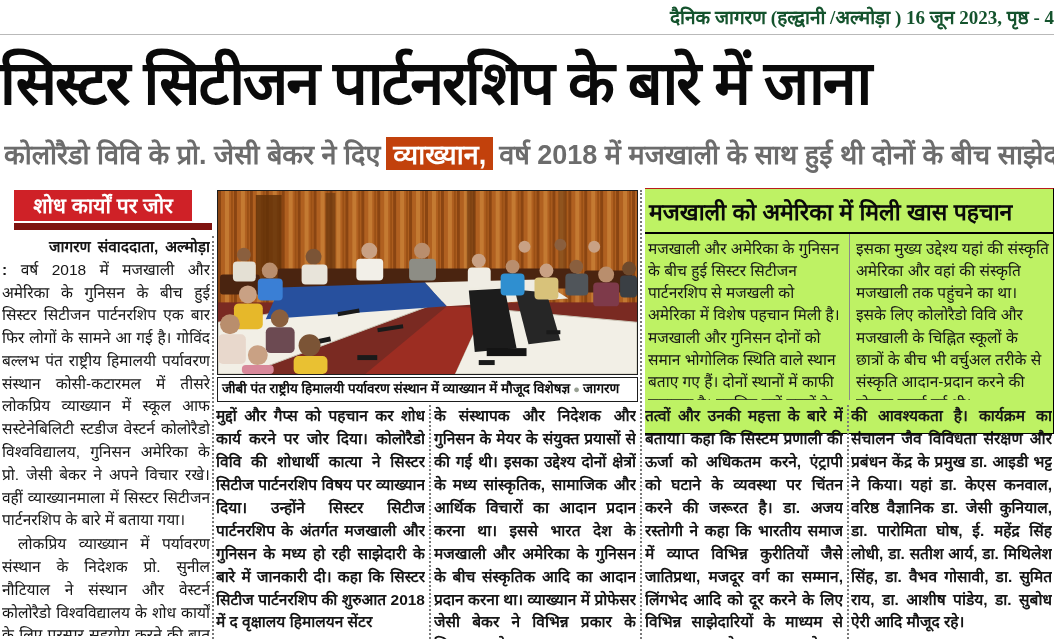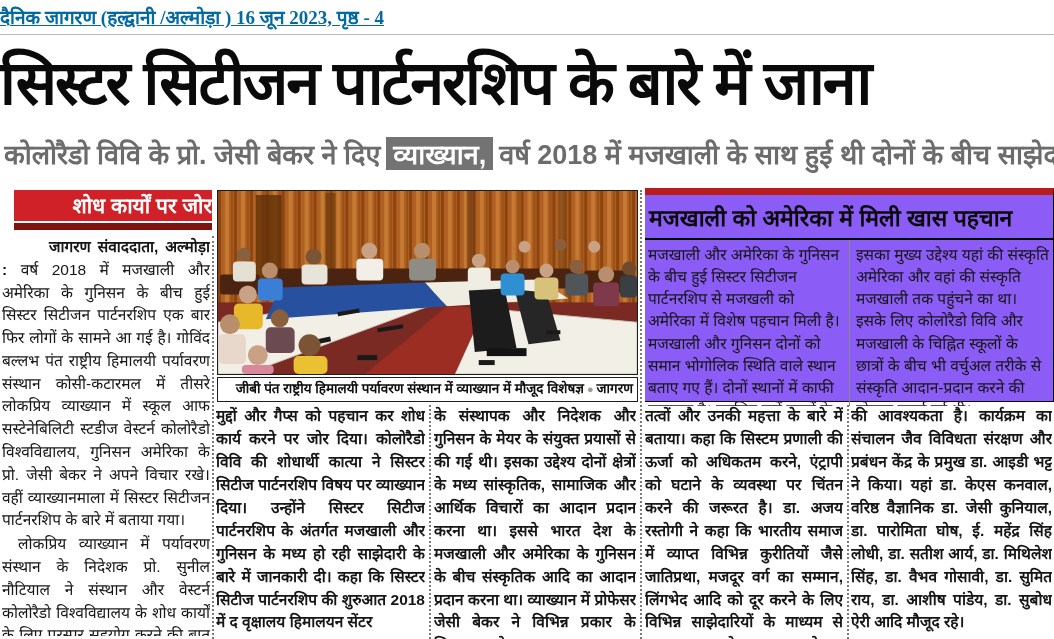--- a/index.html
+++ b/index.html
@@ -2,78 +2,77 @@
 <html lang="hi"><head>
 <meta charset="utf-8">
 <style>
   html,body{margin:0;padding:0;background:#ffffff;}
   .page{
     position:relative;width:1054px;height:639px;overflow:hidden;background:#fff;
     font-family:"Liberation Sans","DejaVu Sans",sans-serif;color:#111;
   }
   
   .masthead{
-    position:absolute;left:0;top:4px;width:1054px;text-align:left;
-    font-size:19px;font-weight:bold;color:#0369a1;
+    position:absolute;left:0;top:4px;width:1054px;text-align:right;
+    font-size:19px;font-weight:bold;color:#14532d;
     font-family:"Liberation Serif","DejaVu Serif",serif;
-    text-decoration:underline;
   }
   .masthead-rule{position:absolute;left:0;top:34px;width:1054px;height:0;border-top:1px solid #b9b9b9;}
   
   .headline{
     position:absolute;left:0;top:38px;width:1054px;height:92px;
     font-size:61px;font-weight:900;letter-spacing:-2px;line-height:90px;
     text-align:left;white-space:nowrap;color:#0a0a0a;overflow:hidden;
   }
   
   .subheadline{
     position:absolute;left:4px;top:133px;width:1050px;height:44px;
     font-size:27px;font-weight:bold;color:#6c6c6c;line-height:44px;white-space:nowrap;overflow:hidden;
   }
   .subheadline .hl{
-    background:#737373;color:#ffffff;padding:3px 7px 0 7px;margin:0 6px;
+    background:#c2410c;color:#ffffff;padding:3px 7px 0 7px;margin:0 6px;
   }
   
   .kicker{
-    position:absolute;left:14px;top:190px;width:198px;height:31px;
+    position:absolute;left:14px;top:190px;width:178px;height:31px;
     background:#cf2127;color:#fff;font-weight:bold;font-size:21px;
-    text-align:right;line-height:31px;
+    text-align:center;line-height:31px;
   }
   .kicker-strip{position:absolute;left:14px;top:223px;width:198px;height:7px;background:#7f130f;}
   .left-body{
     position:absolute;left:2px;top:236px;width:208px;height:400px;
     font-size:15.5px;line-height:1.47;text-align:justify;color:#161616;overflow:hidden;
   }
   .left-body p{margin:0;}
   .left-body .p2{text-indent:16px;margin-top:1px;}
   .byline{font-weight:bold;margin-left:47px;}
   
   .photo-frame{
     position:absolute;left:217px;top:190px;width:421px;height:185px;
     border:1px solid #1d1d1d;box-sizing:border-box;background:#8a4a18;overflow:hidden;
   }
   .photo-frame svg{display:block;width:100%;height:100%;}
   .caption-box{
     position:absolute;left:217px;top:377px;width:421px;height:25px;
     border:1px solid #1d1d1d;box-sizing:border-box;
     font-size:13.5px;font-weight:bold;line-height:22px;padding:0 4px;
-    white-space:nowrap;overflow:hidden;color:#0d0d0d;text-align:right;
+    white-space:nowrap;overflow:hidden;color:#0d0d0d;
   }
   .caption-dot{color:#98a093;font-size:11px;margin:0 3px;}
   
   .vsep{position:absolute;width:0;border-left:2px dotted #7a7a7a;}
   .vsep-left{left:212px;top:236px;height:403px;}
   .vsep-mid1{left:429px;top:405px;height:234px;}
   .vsep-photo{left:640px;top:190px;height:449px;}
   .vsep-mid3{left:847px;top:405px;height:234px;}
   
   .sidebar{
-    position:absolute;left:645px;top:188px;width:409px;height:214px;
-    border-top:7px solid #b91c1c;border-right:1px solid #000;border-bottom:1px solid #000;
-    box-sizing:border-box;background:#8b5cf6;
+    position:absolute;left:645px;top:188px;width:409px;height:246px;
+    border-top:1px solid #b91c1c;border-right:1px solid #000;border-bottom:1px solid #000;
+    box-sizing:border-box;background:#bef264;
   }
   .sidebar-headline{
     font-size:23px;font-weight:bold;color:#0a0a0a;
     padding:6px 6px 5px 4px;border-bottom:2px solid #000;white-space:nowrap;overflow:hidden;
   }
   .sidebar-cols{display:flex;height:166px;overflow:hidden;}
   .sidebar-col{
     width:50%;box-sizing:border-box;padding:4px 4px 0 3px;
     font-size:15.5px;line-height:1.43;color:#161616;text-align:left;
   }

